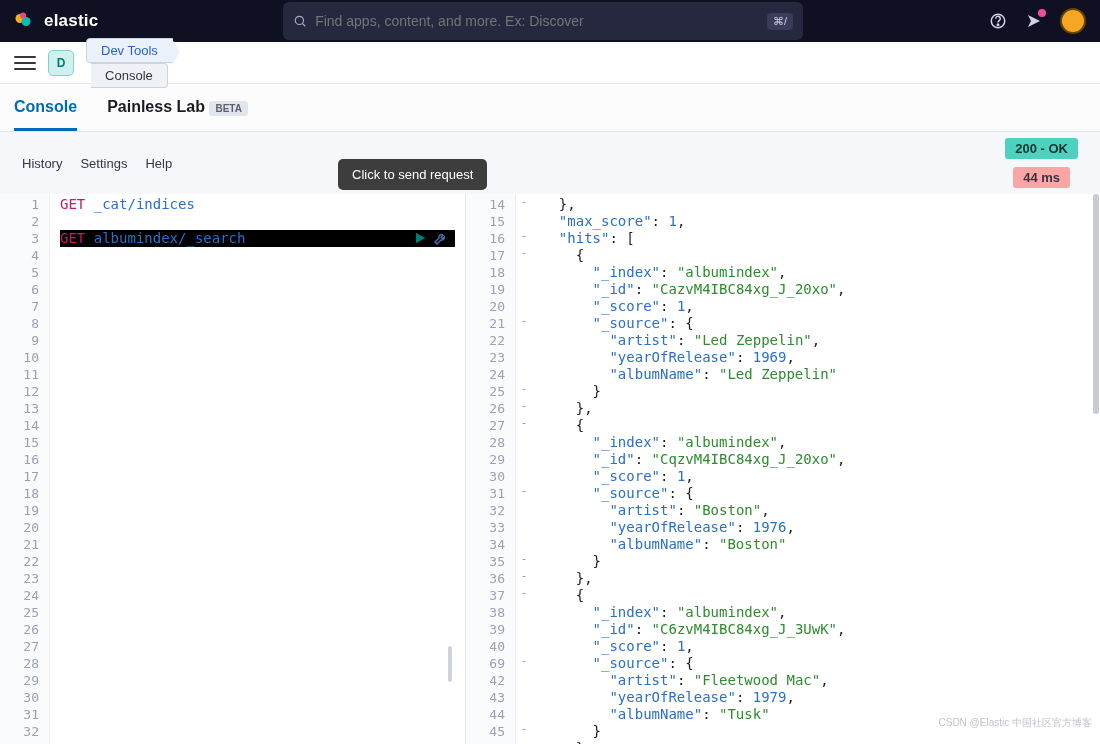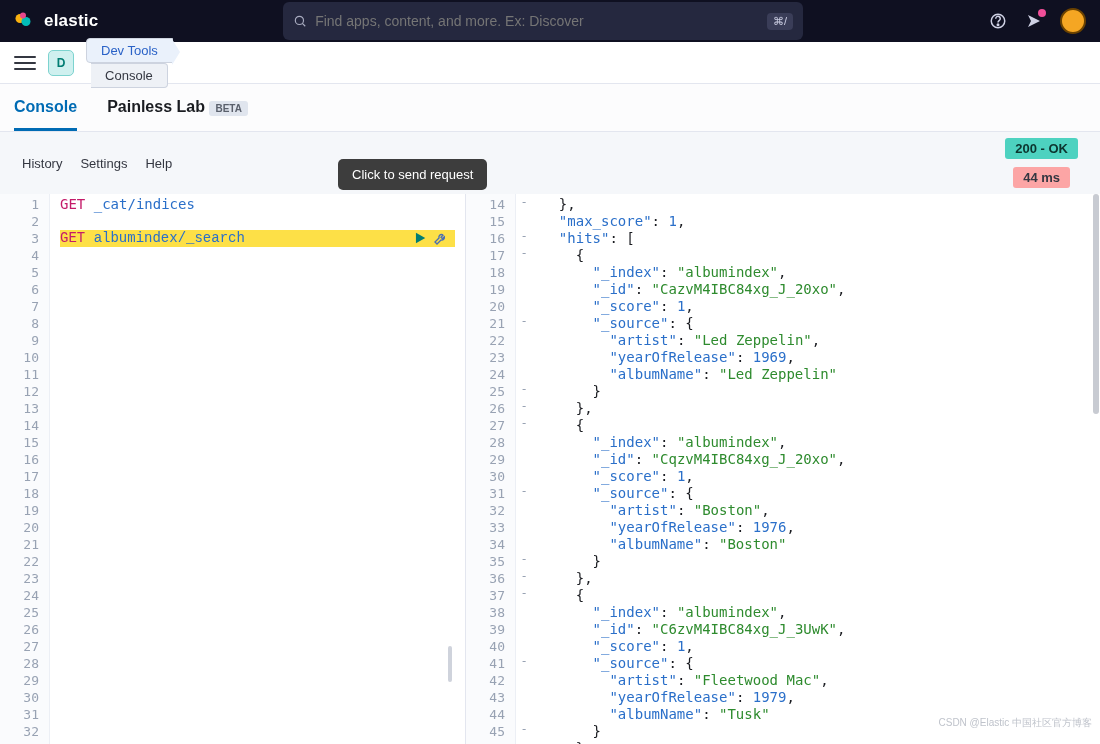--- a/index.html
+++ b/index.html
@@ -47,21 +47,21 @@
 
 .panes { display: flex; height: calc(100% - 42px - 42px - 46px - 30px); font-family: 'Menlo', 'Consolas', monospace; font-size: 14px; position: relative; }
 .pane { position: relative; overflow: hidden; }
 .pane-left { width: 466px; border-right: 1px solid #e3e6ef; }
 .pane-right { flex: 1; }
 .gutter { position: absolute; left: 0; top: 0; width: 50px; text-align: right; color: #98a2b3; padding: 2px 10px 2px 4px; line-height: 17px; background: #fafbfd; border-right: 1px solid #eceff5; font-size: 13px; }
 .code { margin-left: 50px; padding: 2px 10px; line-height: 17px; white-space: pre; font-size: 14px; }
 .fold-gutter { position: absolute; left: 50px; top: 0; width: 16px; line-height: 17px; color: #98a2b3; font-size: 12px; text-align: center; }
 .fold { display: block; height: 17px; }
 .line { display: block; height: 17px; }
-.hl-line { background: #fde047; font-family: Liberation Mono, monospace; }
+.hl-line { background: #000000; }
 .row-actions { position: absolute; right: 16px; top: 36px; display: flex; gap: 6px; align-items: center; }
 .row-actions .play { color: #017d73; }
 .row-actions .wrench { color: #4a6fb3; }
 .tooltip { position: absolute; left: 338px; top: 159px; background: #3d3d3d; color: #fff; padding: 8px 14px; border-radius: 5px; font-size: 13px; z-index: 10; }
 .divider { position: absolute; left: 466px; top: 126px; bottom: 0; width: 6px; background: transparent; cursor: col-resize; }
 .divider-handle { position: absolute; left: 448px; top: 452px; width: 4px; height: 36px; background: #cfd3dc; border-radius: 2px; }
 
 
 .kw { color: #c41a69; }
 .idx { color: #2a6fc9; }
@@ -232,21 +232,21 @@
         <span class="line">31</span>
         <span class="line">32</span>
         <span class="line">33</span>
         <span class="line">34</span>
         <span class="line">35</span>
         <span class="line">36</span>
         <span class="line">37</span>
         <span class="line">38</span>
         <span class="line">39</span>
         <span class="line">40</span>
-        <span class="line">41</span>
+        <span class="line">69</span>
         <span class="line">42</span>
         <span class="line">43</span>
         <span class="line">44</span>
         <span class="line">45</span>
         <span class="line">46</span>
       </div>
     <div class="fold-gutter" id="res-fold">
         <span class="fold">-</span>
         <span class="fold"></span>
         <span class="fold">-</span>

